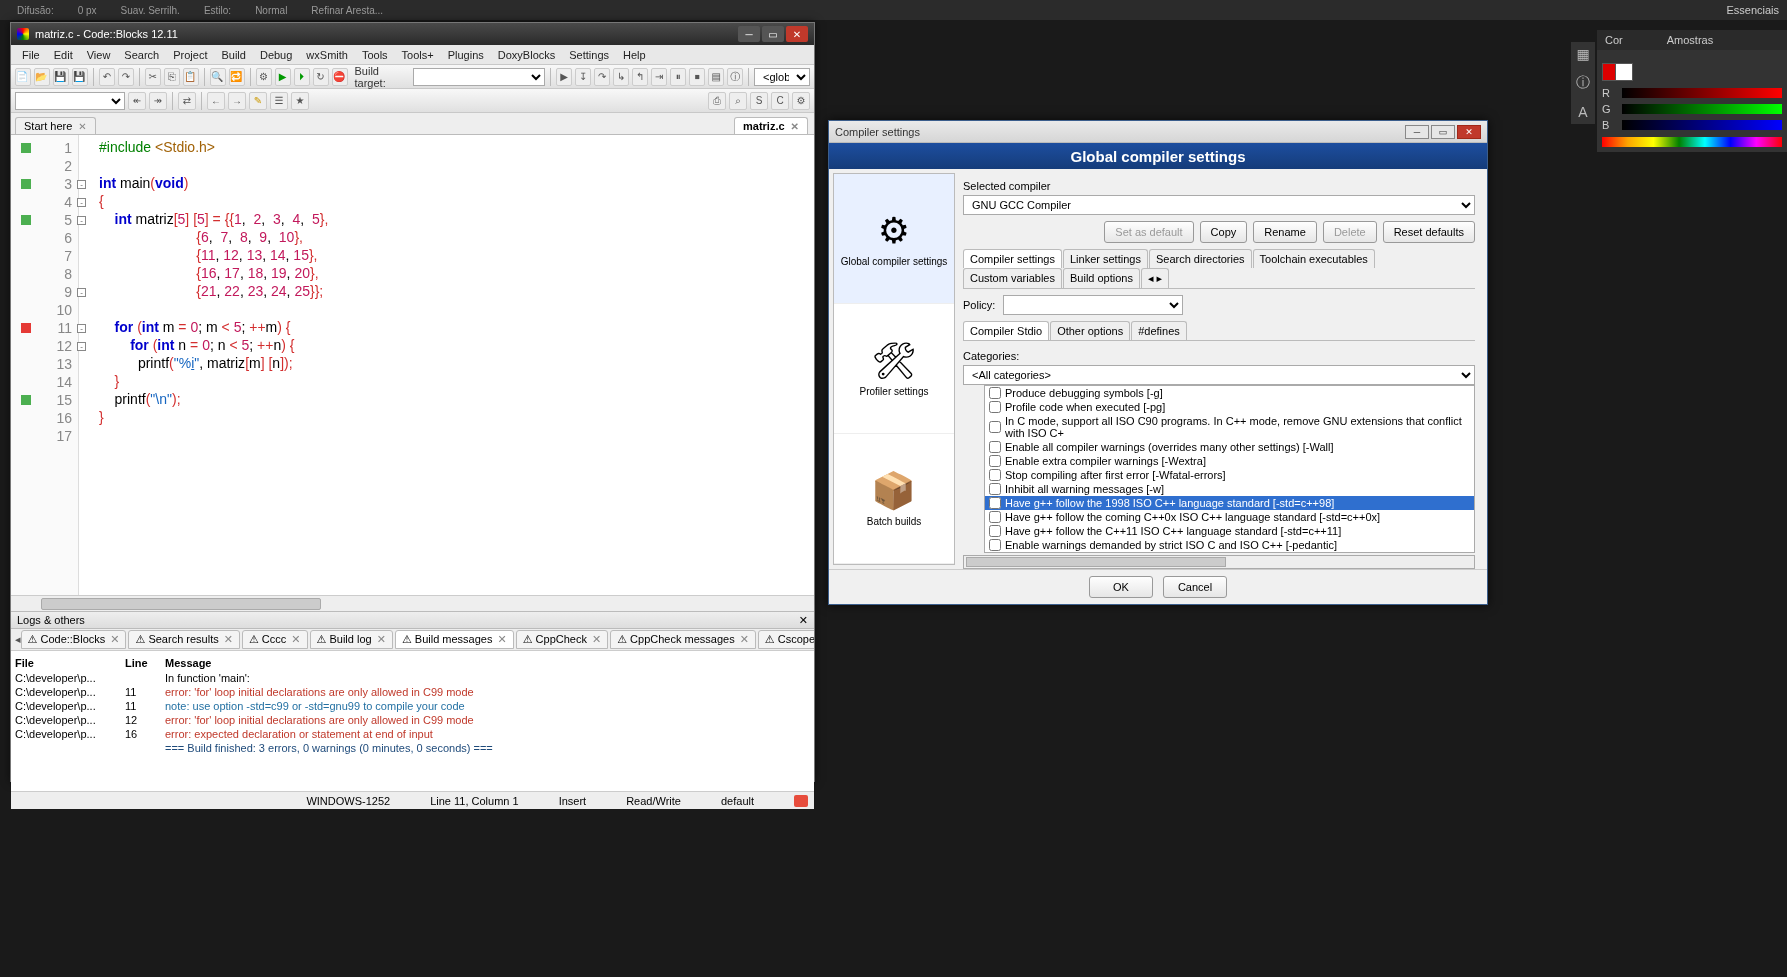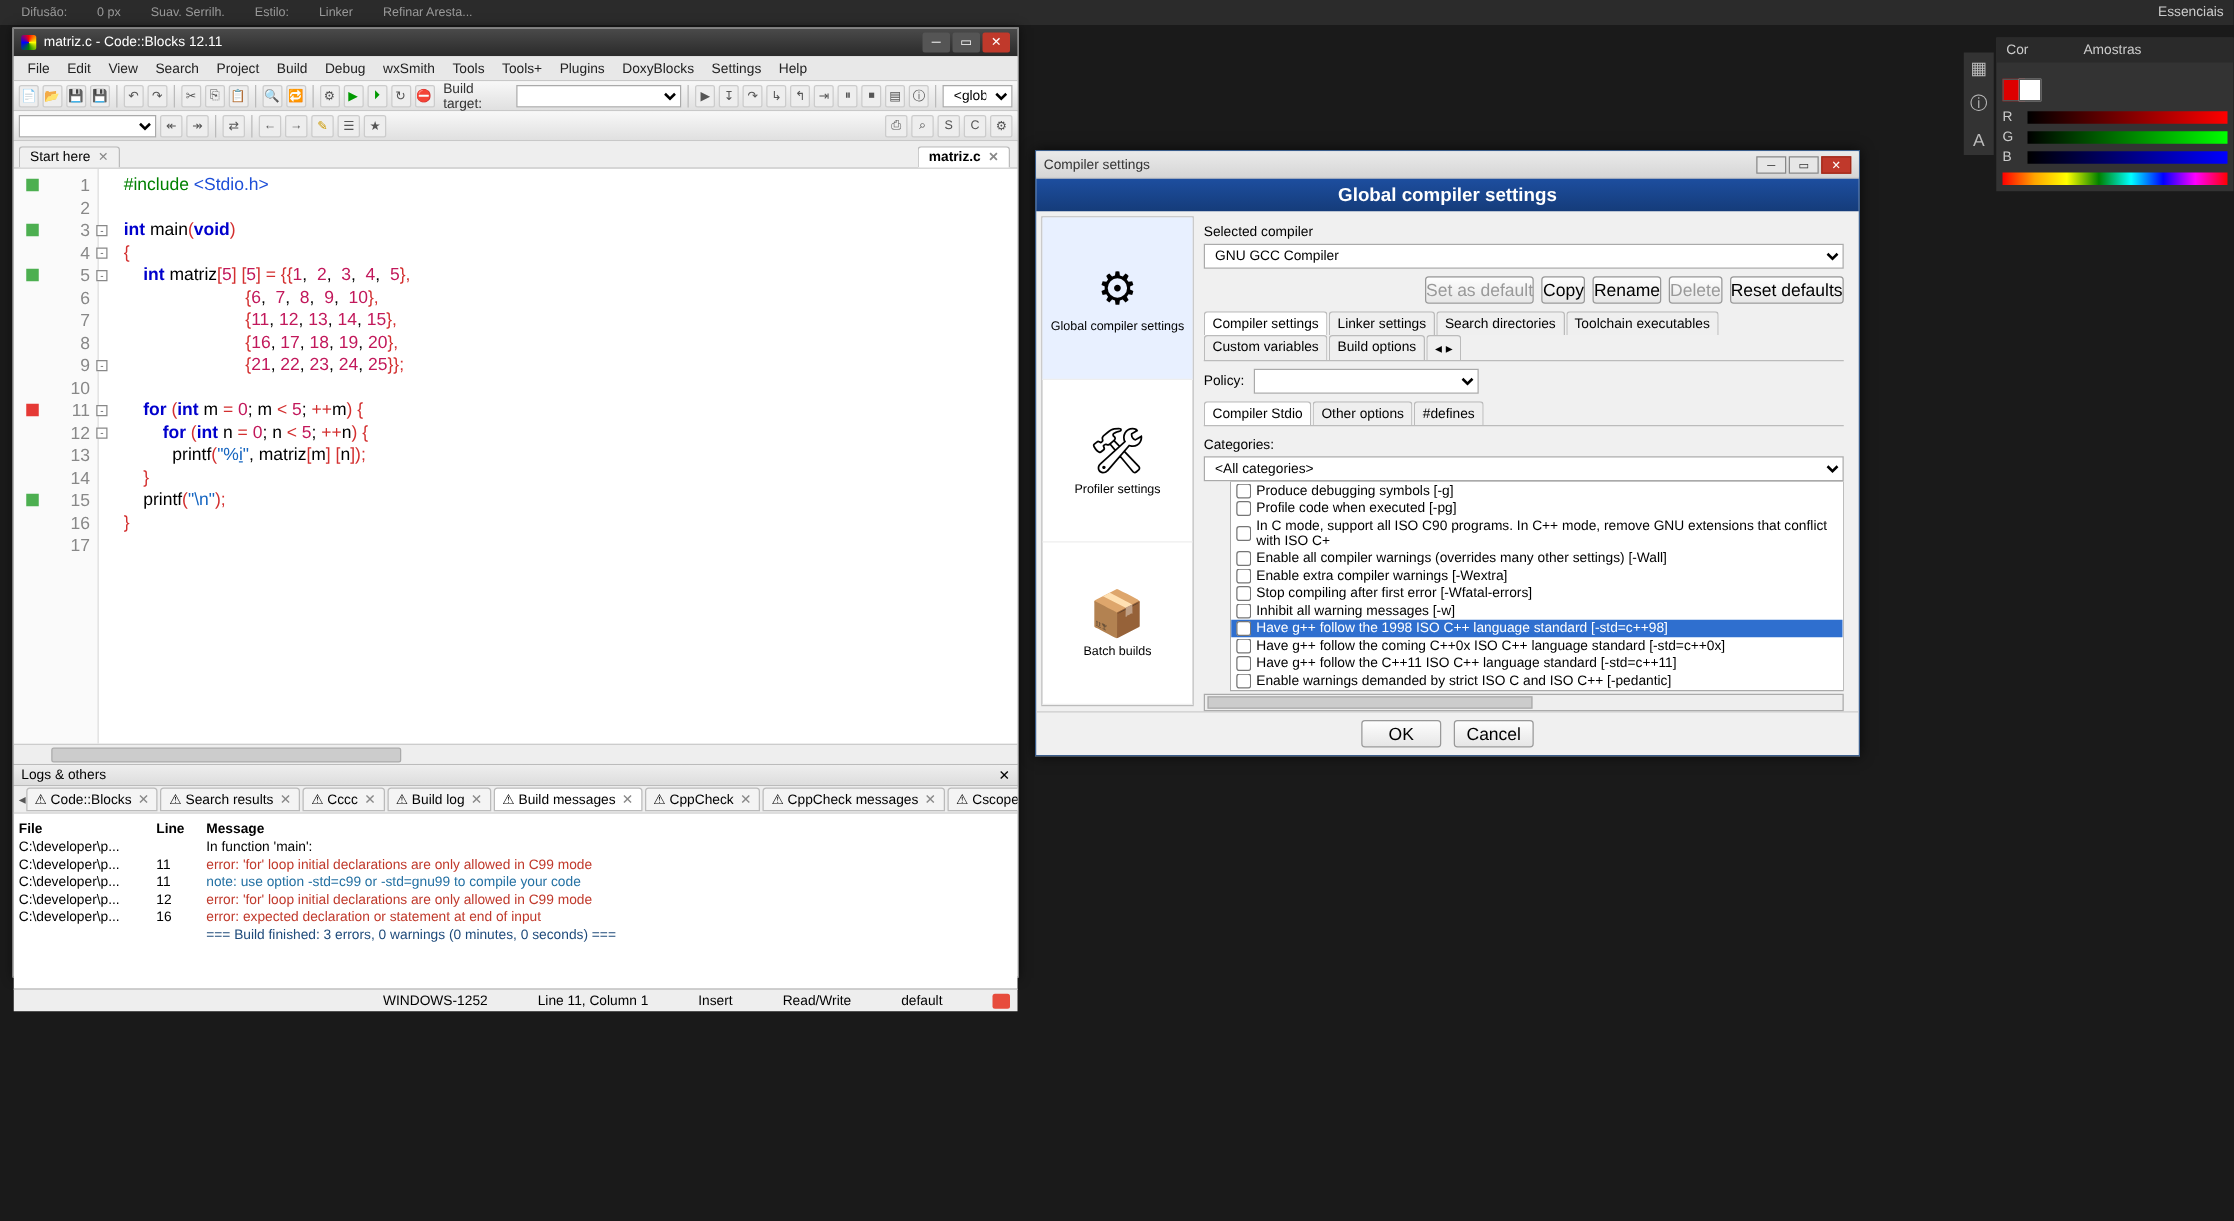--- a/index.html
+++ b/index.html
@@ -58,21 +58,21 @@
 .cb-editor { display: flex; height: 460px; background: #fff; overflow: hidden; }
 .gutter { width: 68px; background: #fafafa; border-right: 1px solid #ddd; text-align: right; padding: 4px 6px; font-family: Consolas, monospace; font-size: 14px; color: #888;}
 .gutter-line { height: 18px; display: flex; justify-content: flex-end; align-items: center; position: relative;}
 .marker { width: 10px; height: 10px; position: absolute; left: 4px; }
 .marker.green { background: #4caf50; }
 .marker.red { background: #e53935; }
 .fold { position:absolute; right: -14px; width:9px; height:9px; border:1px solid #888; font-size:8px; line-height:7px; text-align:center; color:#555; background:#fff;}
 .code-area { flex: 1; padding: 4px 20px; font-family: Consolas, monospace; font-size: 14px; white-space: pre; color: #000; }
 .kw { color: #0000cc; font-weight: bold; }
 .pre { color: #008000; }
-.inc { color: #1d4ed8; }
+.inc { color: #a16207; }
 .num { color: #c2185b; }
 .str { color: #1565c0; }
 .op { color: #d32f2f; }
 
 .hscroll { height: 16px; background: #eee; border-top: 1px solid #ccc; position: relative;}
 .hscroll-thumb { position: absolute; left: 30px; width: 280px; height: 12px; top: 2px; background: #ccc; border: 1px solid #aaa; border-radius: 2px;}
 
 .log-title { height: 18px; background: linear-gradient(#eee,#ddd); border-top: 1px solid #bbb; border-bottom: 1px solid #bbb; padding: 1px 6px; font-size: 11px; display:flex; align-items:center;}
 .log-title .spacer { flex:1; }
 .log-tabs { height: 22px; background: #eee; display: flex; align-items: center; padding: 0 4px; border-bottom: 1px solid #ccc; overflow:hidden;}
@@ -110,21 +110,21 @@
 .dlg-banner { height: 26px; background: linear-gradient(#1d4e9f,#153c7a); color: #fff; font-size: 15px; font-weight: bold; display: flex; align-items: center; justify-content: center; }
 .dlg-body { display: flex; height: 400px; padding: 4px; }
 .dlg-sidebar { width: 122px; border: 1px solid #bbb; background: #fff; display: flex; flex-direction: column; }
 .dlg-sb-item { flex: 1; display: flex; flex-direction: column; align-items: center; justify-content: center; border-bottom: 1px solid #eee; font-size: 10px; text-align: center; padding: 4px; cursor:pointer;}
 .dlg-sb-item.sel { background: #e8f0ff; }
 .sb-icon { font-size: 36px; margin-bottom: 4px;}
 .dlg-main { flex: 1; padding: 4px 8px; }
 .dlg-label { font-size: 11px; color: #000; margin: 3px 0;}
 .dlg-select { width: 100%; height: 20px; font-size: 11px; border: 1px solid #aaa; background: #fff; padding: 0 4px;}
 .dlg-btnrow { display: flex; justify-content: flex-end; gap: 6px; margin: 6px 0;}
-.dlg-btn { height: 22px; padding: 0 0; font-size: 14px; border: 1px solid #999; background: linear-gradient(#fefefe,#e6e6e6); border-radius: 3px; cursor: pointer;}
+.dlg-btn { height: 22px; padding: 0 10px; font-size: 11px; border: 1px solid #999; background: linear-gradient(#fefefe,#e6e6e6); border-radius: 3px; cursor: pointer;}
 .dlg-btn:disabled { color: #999; }
 .dlg-tabs { display: flex; border-bottom: 1px solid #bbb; flex-wrap: wrap;}
 .dlg-tab { padding: 3px 6px; font-size: 11px; border: 1px solid #bbb; border-bottom: none; margin-right: 1px; background: #efefef; border-radius: 3px 3px 0 0; cursor:pointer; white-space:nowrap;}
 .dlg-tab.active { background: #fff; }
 .dlg-subtabs { display: flex; margin-top: 6px;}
 .policy-row { display: flex; align-items: center; margin: 6px 0; gap: 8px;}
 .flag-list { border: 1px solid #aaa; height: 168px; overflow-y: scroll; background: #fff; font-size: 11px; margin-left: 21px;}
 .flag-item { padding: 1px 4px; display: flex; align-items: center; cursor: pointer;}
 .flag-item.selected { background: #2f6fcf; color: #fff; }
 .flag-cb { margin-right: 4px; width: 12px; height: 12px;}
@@ -133,21 +133,21 @@
 .hscroll-mini .thumb { position:absolute; left:2px; width:260px; height:10px; top:1px; background:#ccc; border:1px solid #aaa;}
 </style>
 </head>
 <body>
 
 <div class="dark-topbar">
   <span>Difusão:</span>
   <span>0 px</span>
   <span>Suav. Serrilh.</span>
   <span>Estilo:</span>
-  <span>Linker</span>
+  <span>Normal</span>
   <span>Refinar Aresta...</span>
 </div>
 <div class="essenciais">Essenciais</div>
 
 <div class="vicon-col">
   <span>▦</span>
   <span>ⓘ</span>
   <span>A</span>
 </div>
 

